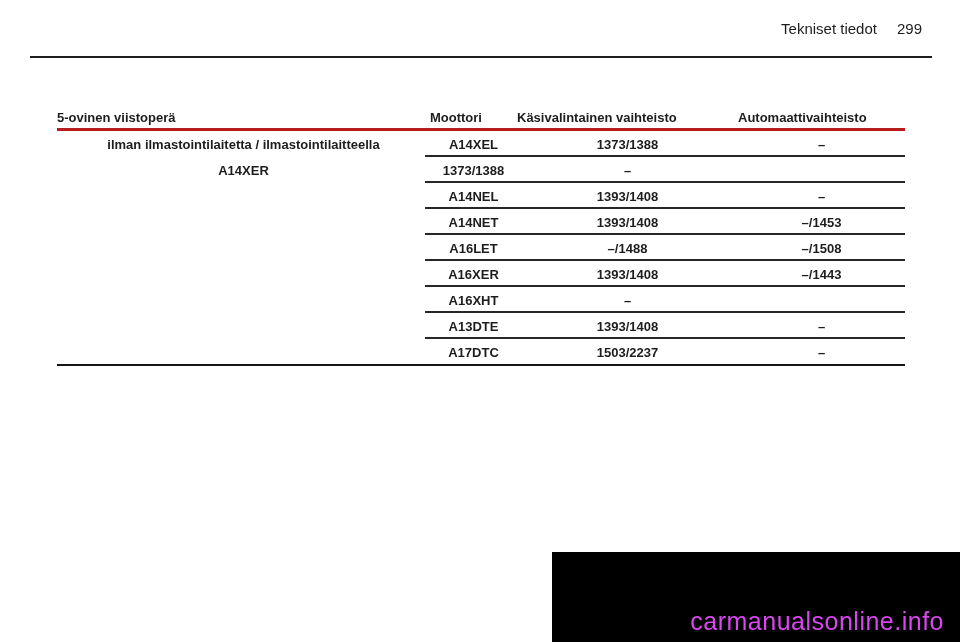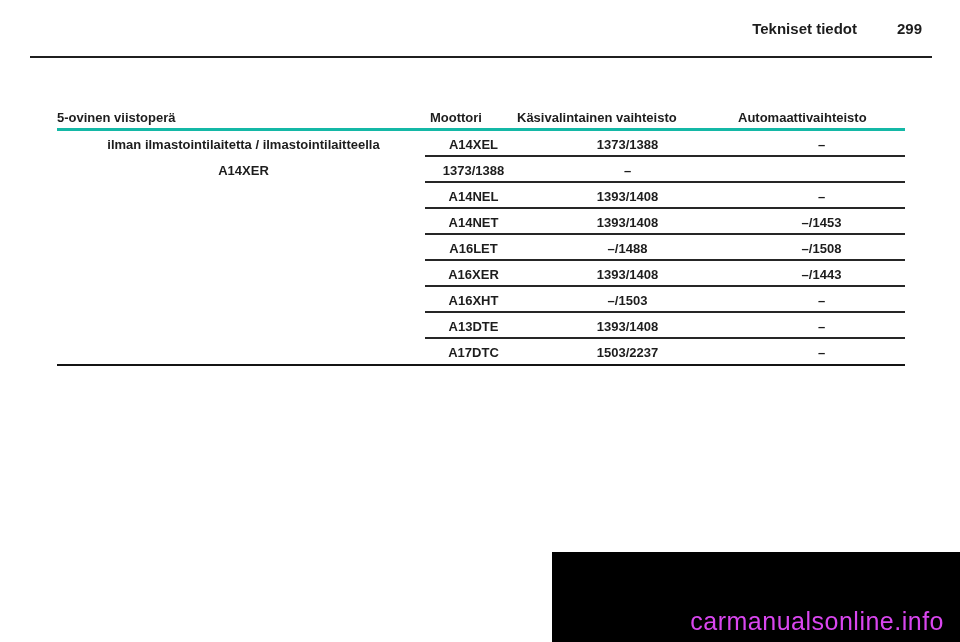--- a/index.html
+++ b/index.html
@@ -8,22 +8,22 @@
     width:960px; height:642px;
     background:#ffffff;
     font-family:"Liberation Sans", sans-serif;
     color:#1d1d1d;
     overflow:hidden;
   }
 
   
   .running-header {
     position:absolute; top:20px; right:38px;
-    display:flex; align-items:baseline; gap:40px;
-    font-size:15px; font-weight:700; color:#1d1d1d;
+    display:flex; align-items:baseline; gap:20px;
+    font-size:15px; font-weight:400; color:#1d1d1d;
   }
   .header-rule {
     position:absolute; top:56px; left:30px; width:902px; height:2px;
     background:#1f1f1f;
   }
 
   
   .section-title {
     position:absolute; left:57px; top:77px;
     font-size:16px; font-weight:700; color:#161616;
@@ -32,21 +32,21 @@
 
   
   .weights-table {
     position:absolute; left:57px; top:106px; width:848px;
     font-size:13px; font-weight:700; color:#1d1d1d;
   }
   .thead {
     display:grid;
     grid-template-columns:373px 87px 221px 1fr;
     height:22px; align-items:center;
-    border-bottom:3px solid #14b8a6;
+    border-bottom:3px solid #b91c1c;
   }
   .trow {
     position:relative;
     display:grid;
     grid-template-columns:373px 87px 221px 1fr;
     height:26px; align-items:center;text-align:center;
   }
   .trow:not(:last-child)::after {
     content:""; position:absolute; left:368px; right:0; bottom:0;
     height:2px; background:#262626;
@@ -127,21 +127,20 @@
     <div class="trow">
       <div class="c"></div>
       <div class="c">A16XER</div>
       <div class="c">1393/1408</div>
       <div class="c">–/1443</div>
     </div>
 
     <div class="trow">
       <div class="c"></div>
       <div class="c">A16XHT</div>
-      <div class="c">–/1503</div>
       <div class="c">–</div>
     </div>
 
     <div class="trow">
       <div class="c"></div>
       <div class="c">A13DTE</div>
       <div class="c">1393/1408</div>
       <div class="c">–</div>
     </div>
 

